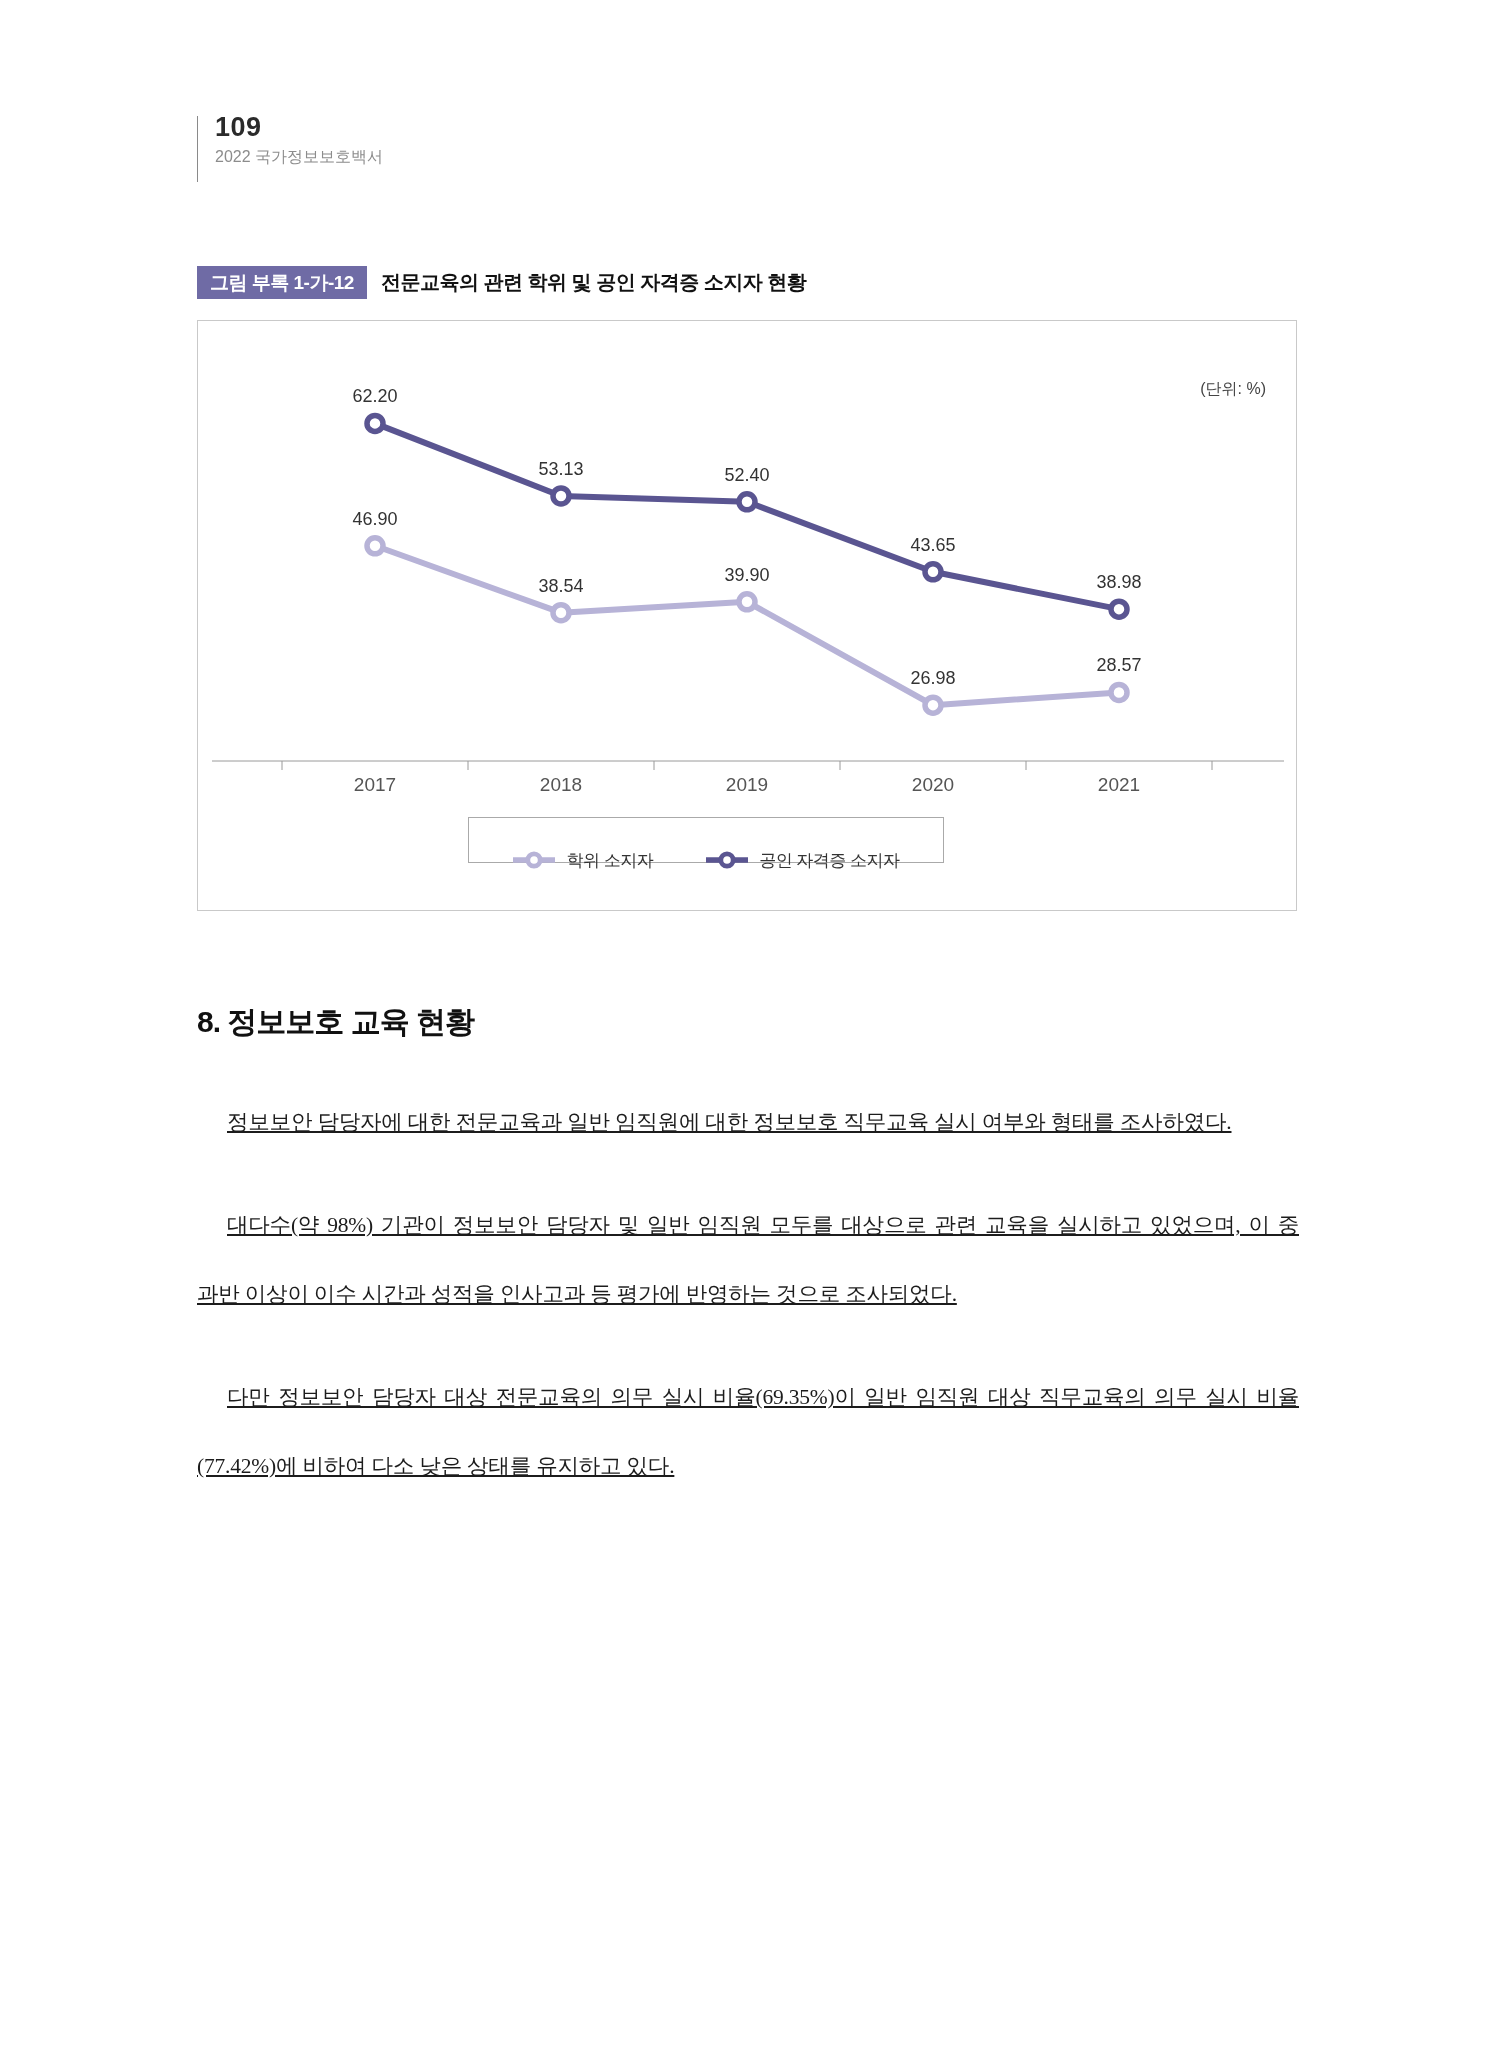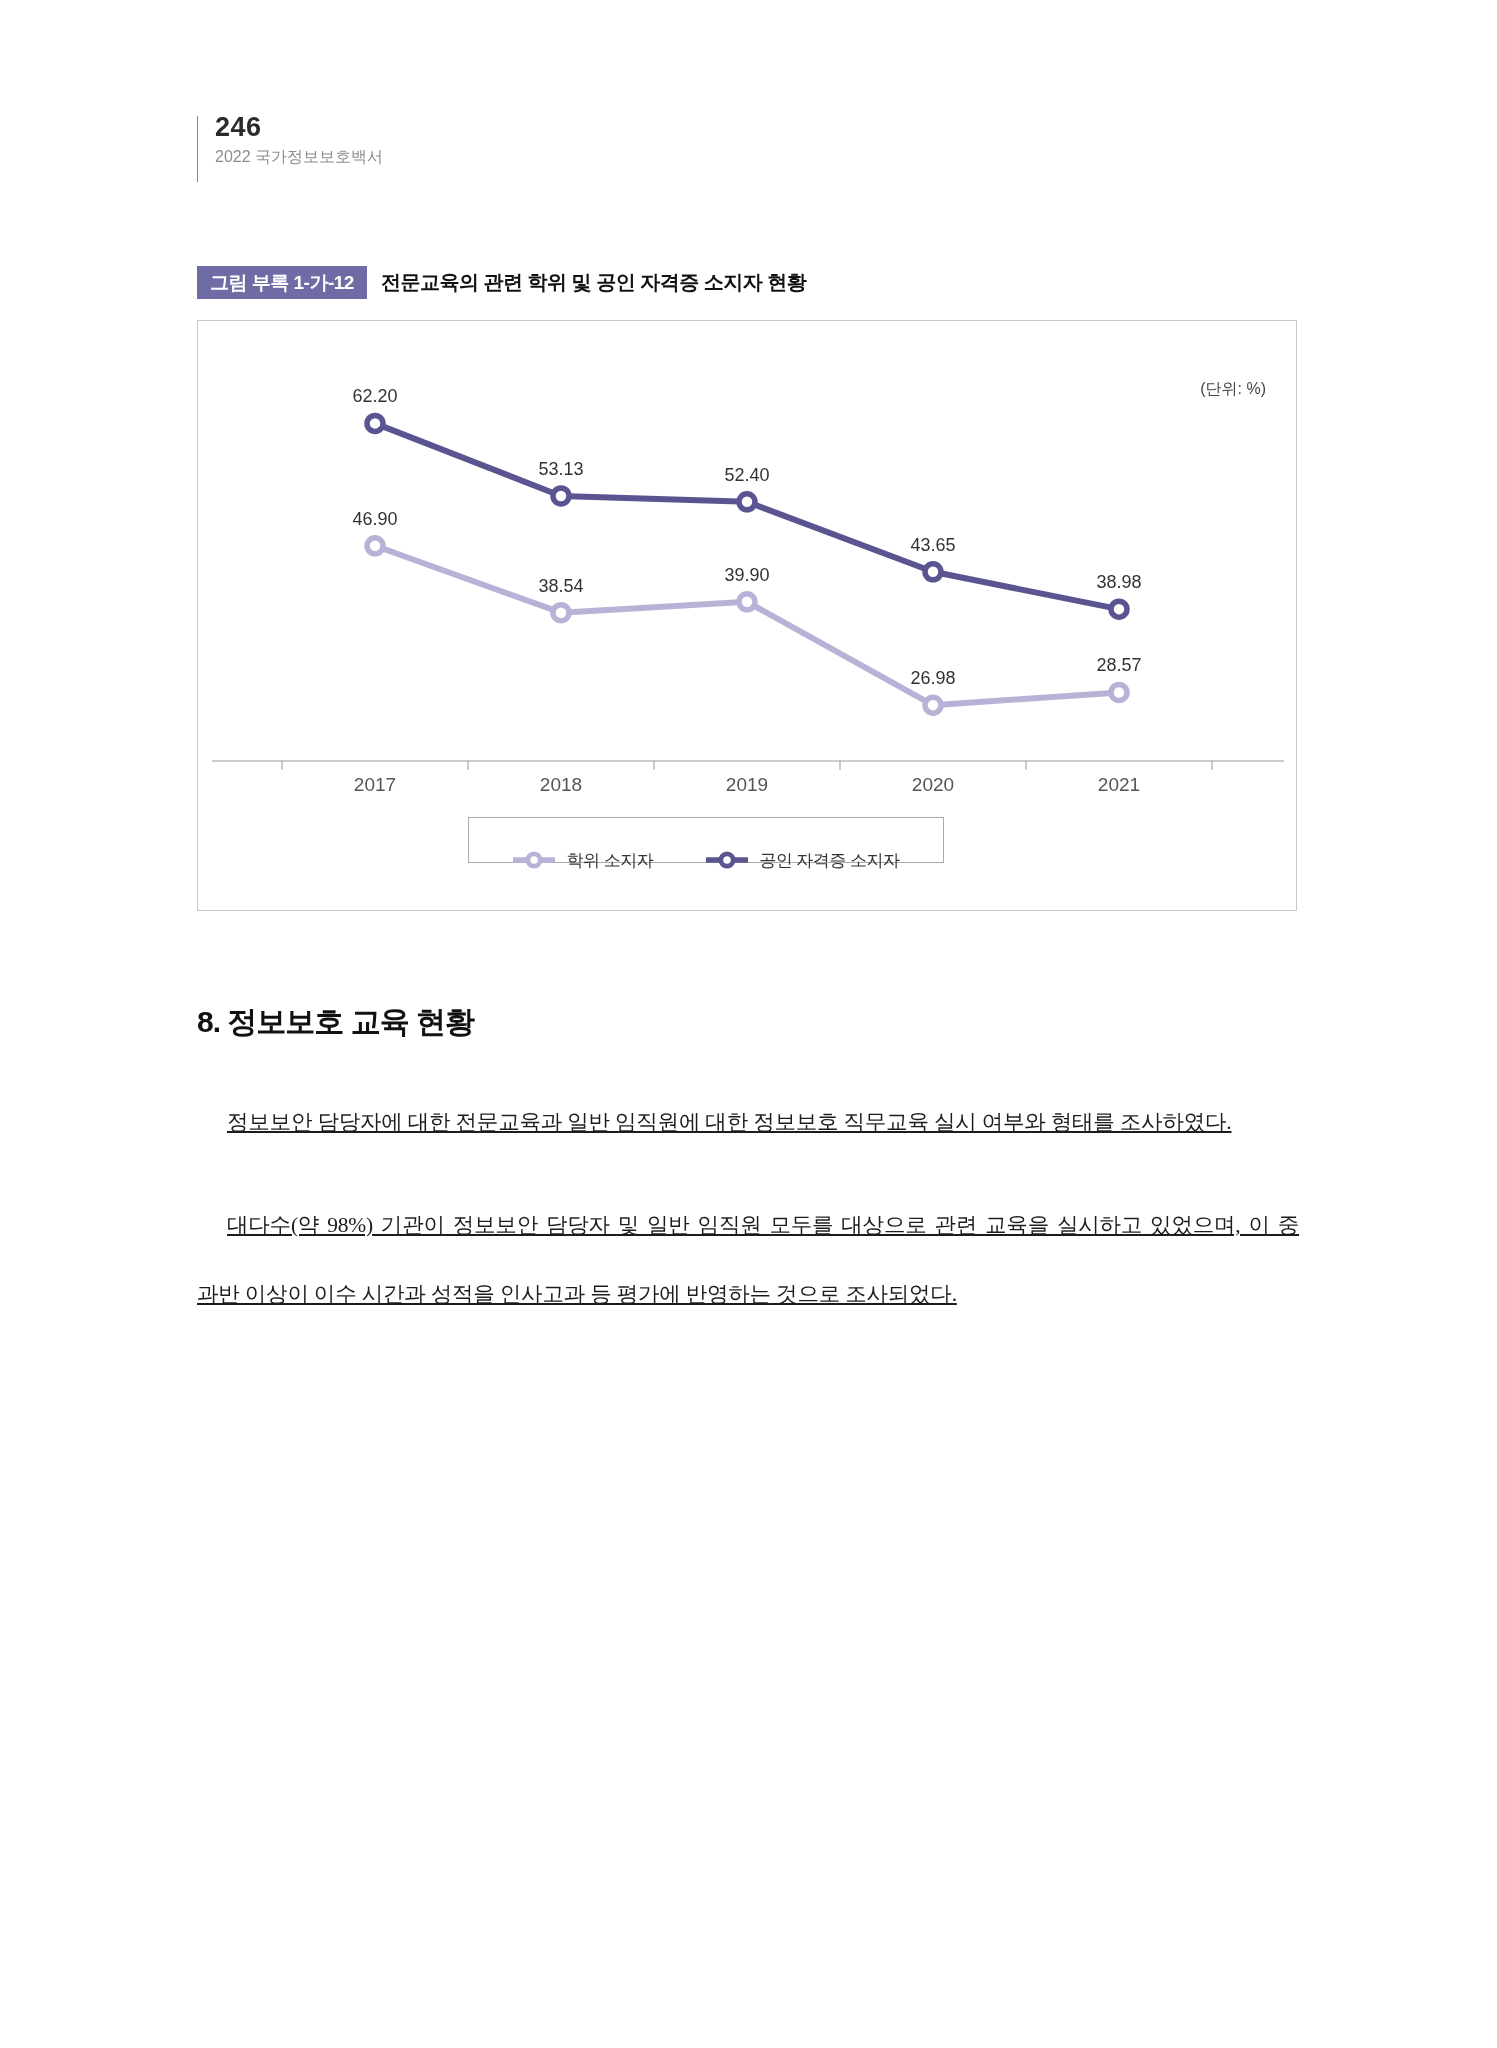--- a/index.html
+++ b/index.html
@@ -46,21 +46,21 @@
   .body-text p{
     margin:0 0 34px 0;line-height:69px;text-align:justify;text-indent:30px;
     letter-spacing:-0.2px;word-break:keep-all;text-decoration:underline;
   }
 </style>
 </head>
 <body>
 
 <div class="page-header">
   <div class="rule"></div>
-  <p class="page-num">246</p>
+  <p class="page-num">109</p>
   <p class="pub-title">2022 국가정보보호백서</p>
 </div>
 
 <div class="fig-caption">
   <span class="fig-badge" style="background: rgb(111, 107, 165);">그림 부록 1-가-12</span>
   <span class="fig-title">전문교육의 관련 학위 및 공인 자격증 소지자 현황</span>
 </div>
 
 <div class="chart-panel">
   <span class="unit-note">(단위: %)</span>
@@ -115,13 +115,14 @@
         </svg>
         <span class="lbl">공인 자격증 소지자</span>
       </div>
     </div>
 </div>
 
 <h2 class="section-heading">8. 정보보호 교육 현황</h2>
 <div class="body-text">
   <p>정보보안 담당자에 대한 전문교육과 일반 임직원에 대한 정보보호 직무교육 실시 여부와 형태를 조사하였다.</p>
   <p>대다수(약 98%) 기관이 정보보안 담당자 및 일반 임직원 모두를 대상으로 관련 교육을 실시하고 있었으며, 이 중 과반 이상이 이수 시간과 성적을 인사고과 등 평가에 반영하는 것으로 조사되었다.</p>
+  <p>다만 정보보안 담당자 대상 전문교육의 의무 실시 비율(69.35%)이 일반 임직원 대상 직무교육의 의무 실시 비율(77.42%)에 비하여 다소 낮은 상태를 유지하고 있다.</p>
 </div>
 
 </body></html>

